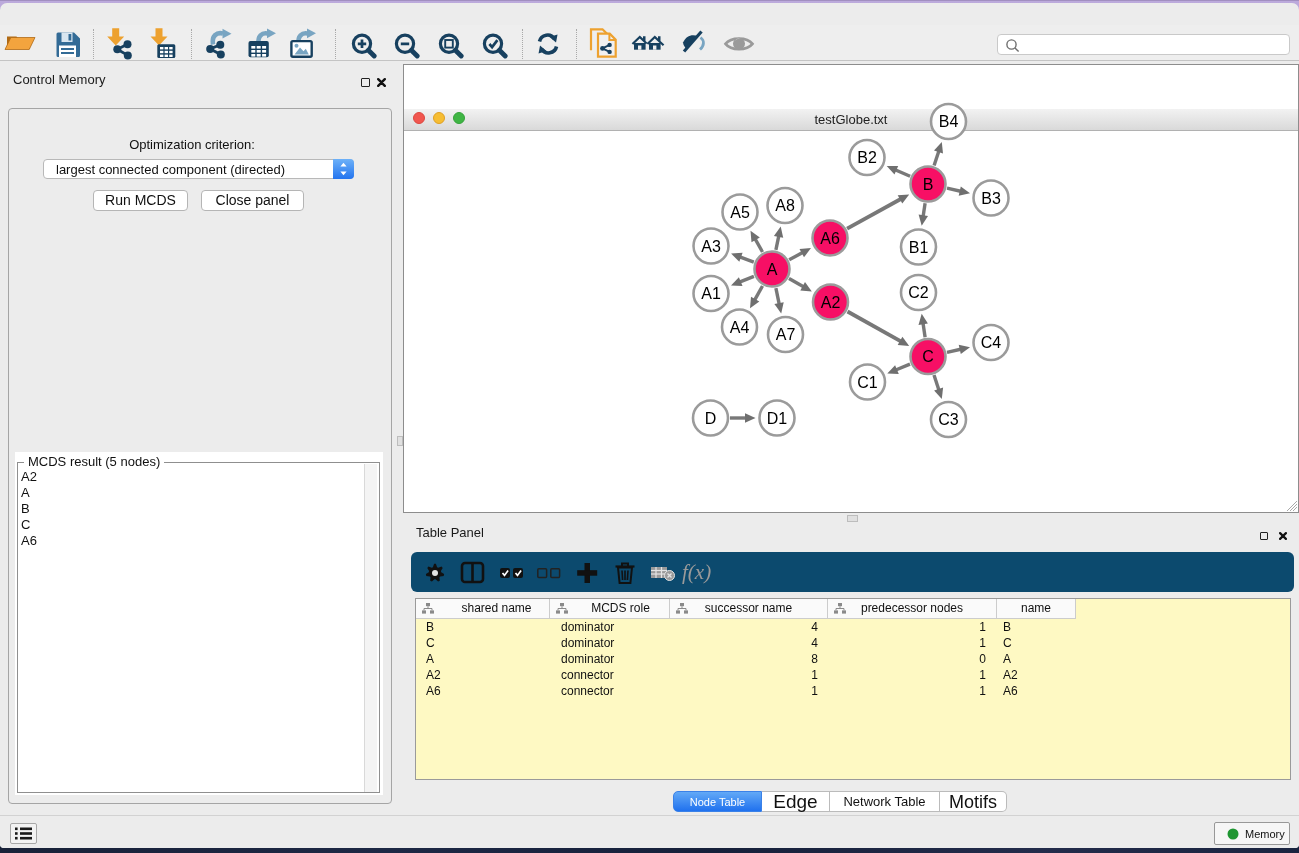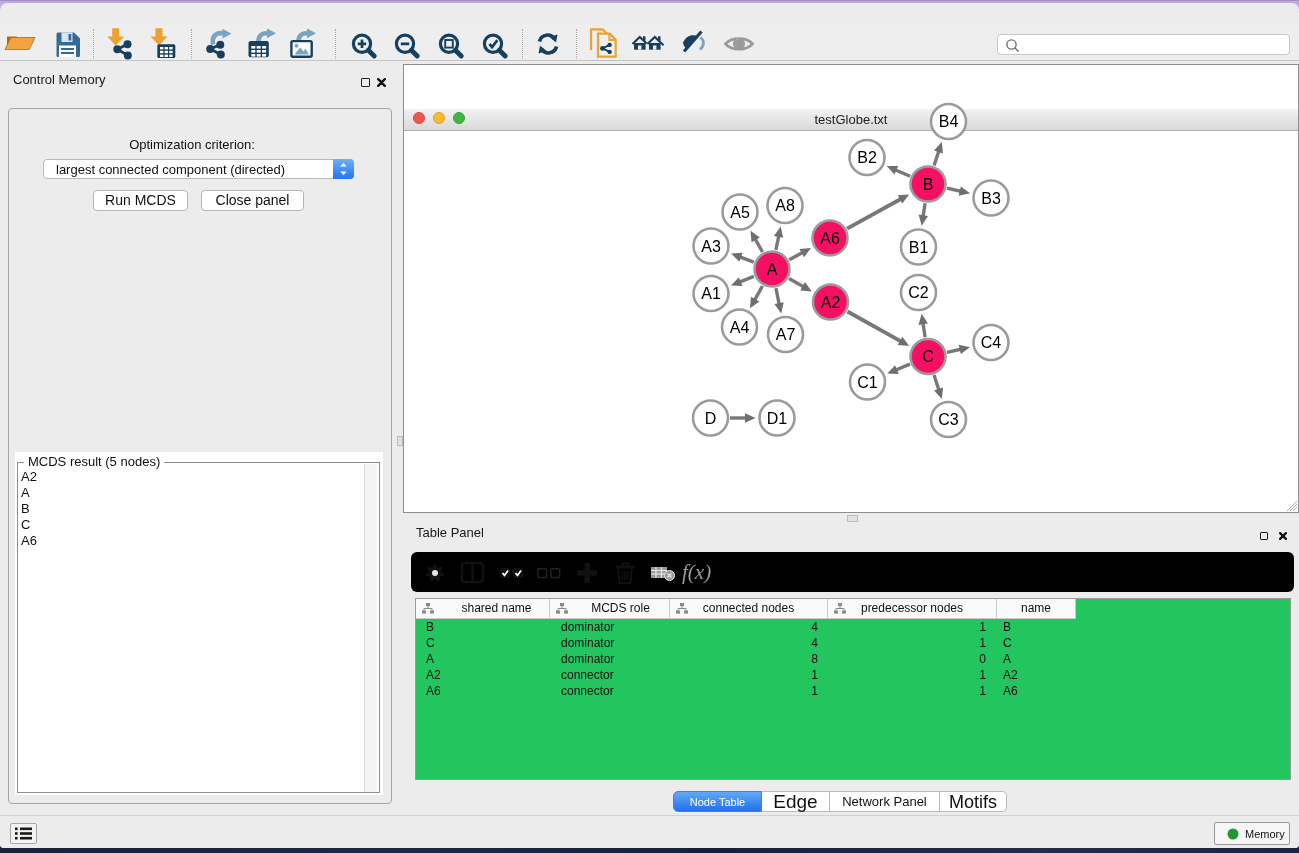--- a/index.html
+++ b/index.html
@@ -57,23 +57,23 @@
 #netwin { position:absolute; left:403px; top:61px; width:896px; height:449px;
   background:#fff; border:1px solid #8d8d8d; }
 #net-titlebar { position:absolute; left:0; top:0; width:894px; height:22px;
   background:linear-gradient(#f2f2f2,#d9d9d9); border-bottom:1px solid #b1b1b1;margin-top:44px; }
 #net-titlebar .title { position:absolute; left:0; right:0; top:3px; text-align:center; font-size:13px; color:#222; }
 
 .gripper { position:absolute; background:#e0e0e0; border:1px solid #bdbdbd; }
 
 #tp-title { position:absolute; left:416px; top:522px; font-size:13px; color:#1a1a1a; }
 #tp-toolbar { position:absolute; left:411px; top:549px; width:883px; height:40px;
-  background:#000000; border-radius:6px; }
+  background:#0c4a6e; border-radius:6px; }
 #tbl { position:absolute; left:415px; top:595px; width:876px; height:182px;
-  background:#22c55e; border:1px solid #9a9a9a; }
+  background:#fef9c3; border:1px solid #9a9a9a; }
 #tbl-header { position:absolute; left:0; top:0; height:20px; width:660px;
   background:#fafafa; border-bottom:1px solid #ccc; }
 .th { position:absolute; top:0; height:20px; border-right:1px solid #ccc; font-size:12px; color:#111; }
 .th .lbl { position:absolute; top:2px; width:100%; text-align:center; }
 .trow { position:absolute; font-size:12px; color:#111; }
 
 #bottom-tabs { position:absolute; left:673px; top:788px; height:21px; display:flex; }
 
 #statusbar { position:absolute; left:0; top:812px; width:1299px; height:33px; border-top:1px solid #d2d2d2; background:#ececec; }
 #memorybtn { position:absolute; left:1214px; top:819px; width:76px; height:23px;
@@ -417,21 +417,21 @@
           </svg>
           <div class="lbl">MCDS role</div>
         </div>
       <div class="th" style="left:254px;width:158px;">
           <svg width="12" height="11" viewBox="0 0 12 11" style="position:absolute;left:6px;top:3.5px">
             <rect x="4" y="0" width="4" height="3.2" fill="#8a8a8a"></rect>
             <rect x="0" y="7.4" width="4" height="3.2" fill="#8a8a8a"></rect>
             <rect x="8" y="7.4" width="4" height="3.2" fill="#8a8a8a"></rect>
             <path d="M6,3.2 V5.5 M2,7.4 V5.5 H10 V7.4" stroke="#8a8a8a" stroke-width="1" fill="none"></path>
           </svg>
-          <div class="lbl">connected nodes</div>
+          <div class="lbl">successor name</div>
         </div>
       <div class="th" style="left:412px;width:169px;">
           <svg width="12" height="11" viewBox="0 0 12 11" style="position:absolute;left:6px;top:3.5px">
             <rect x="4" y="0" width="4" height="3.2" fill="#8a8a8a"></rect>
             <rect x="0" y="7.4" width="4" height="3.2" fill="#8a8a8a"></rect>
             <rect x="8" y="7.4" width="4" height="3.2" fill="#8a8a8a"></rect>
             <path d="M6,3.2 V5.5 M2,7.4 V5.5 H10 V7.4" stroke="#8a8a8a" stroke-width="1" fill="none"></path>
           </svg>
           <div class="lbl">predecessor nodes</div>
         </div>
@@ -461,21 +461,21 @@
     <div class="trow" style="left:587px;top:69px;">A2</div>
     <div class="trow" style="left:10px;top:85px;">A6</div>
     <div class="trow" style="left:145px;top:85px;">connector</div>
     <div class="trow" style="left:332px;top:85px;width:70px;text-align:right;">1</div>
     <div class="trow" style="left:500px;top:85px;width:70px;text-align:right;">1</div>
     <div class="trow" style="left:587px;top:85px;">A6</div>
   </div>
   <div id="bottom-tabs">
     <div class="seg first sel" style="width:89px; font-size:11px;">Node Table</div>
     <div class="seg" style="width:68px; font-size:19px;">Edge Table</div>
-    <div class="seg" style="width:110px; font-size:13px;">Network Panel</div>
+    <div class="seg" style="width:110px; font-size:13px;">Network Table</div>
     <div class="seg last" style="width:67px; font-size:18px;">Motifs</div>
   </div>
 
   <div id="statusbar"></div>
   <div id="listbtn">
       <svg width="17" height="13" style="position:absolute;left:4px;top:3px" viewBox="0 0 17 13">
     <g fill="#1a1a1a">
           <rect x="0" y="0.5" width="2.6" height="2.6"></rect>
           <rect x="5" y="0.5" width="12" height="2.6"></rect>
           <rect x="0" y="5.2" width="2.6" height="2.6"></rect>

